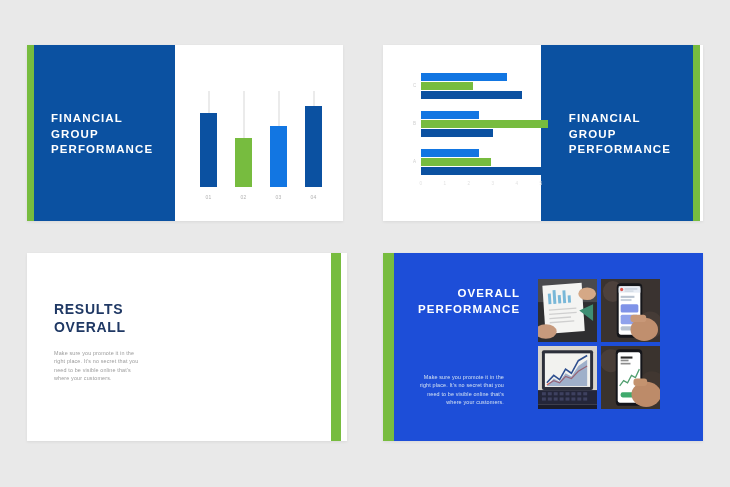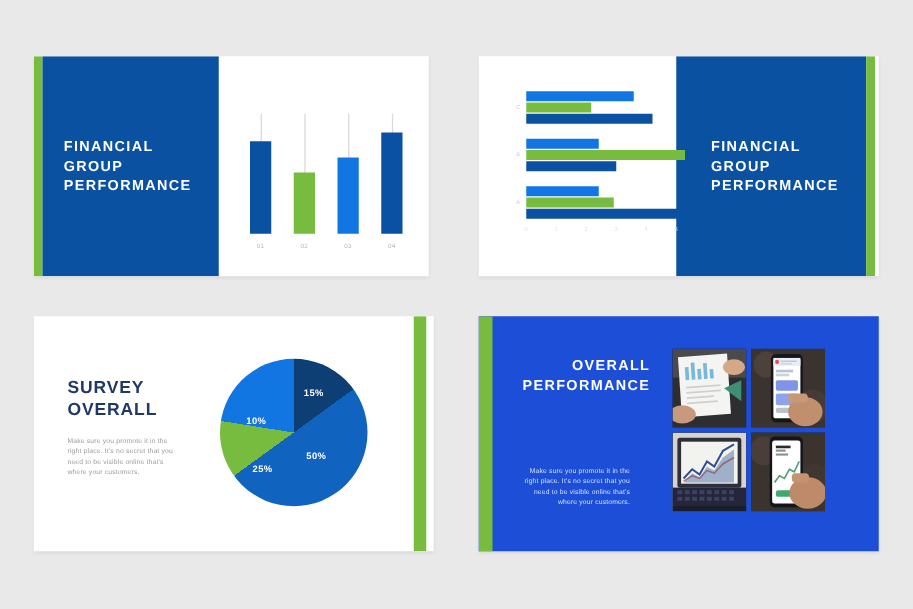--- a/index.html
+++ b/index.html
@@ -207,37 +207,26 @@
         <span class="hbar-tick" style="left:80%;">4</span>
         <span class="hbar-tick" style="left:100%;">5</span>
       </div>
     </div>
   </div>
 
   <div class="slide" id="slide-3">
     <div class="green-bar"></div>
 
     <div class="survey-title">
-      <div>SURVEY</div>
+      <div>RESULTS</div>
       <div>OVERALL</div>
     </div>
 
     <div class="body-copy">Make sure you promote it in the right place. It's no secret that you need to be visible online that's where your customers.</div>
 
-    <div class="pie-wrap">
-      <div class="pie" style="background: conic-gradient(
-              #0d3f75  0deg  54deg,
-              #1064c0 54deg 234deg,
-              #77bc3f 234deg 279deg,
-              #1276e2 279deg 360deg );"></div>
-      <span class="pie-label" style="left:78px; top:35px;">15%</span>
-      <span class="pie-label" style="left:80px; top:86px;">50%</span>
-      <span class="pie-label" style="left:37px; top:96px;">25%</span>
-      <span class="pie-label" style="left:32px; top:58px;">10%</span>
-    </div>
   </div>
 
   <div class="slide" id="slide-4">
     <div class="green-bar"></div>
 
     <div class="slide-title">
       <div>OVERALL</div>
       <div>PERFORMANCE</div>
     </div>
 

